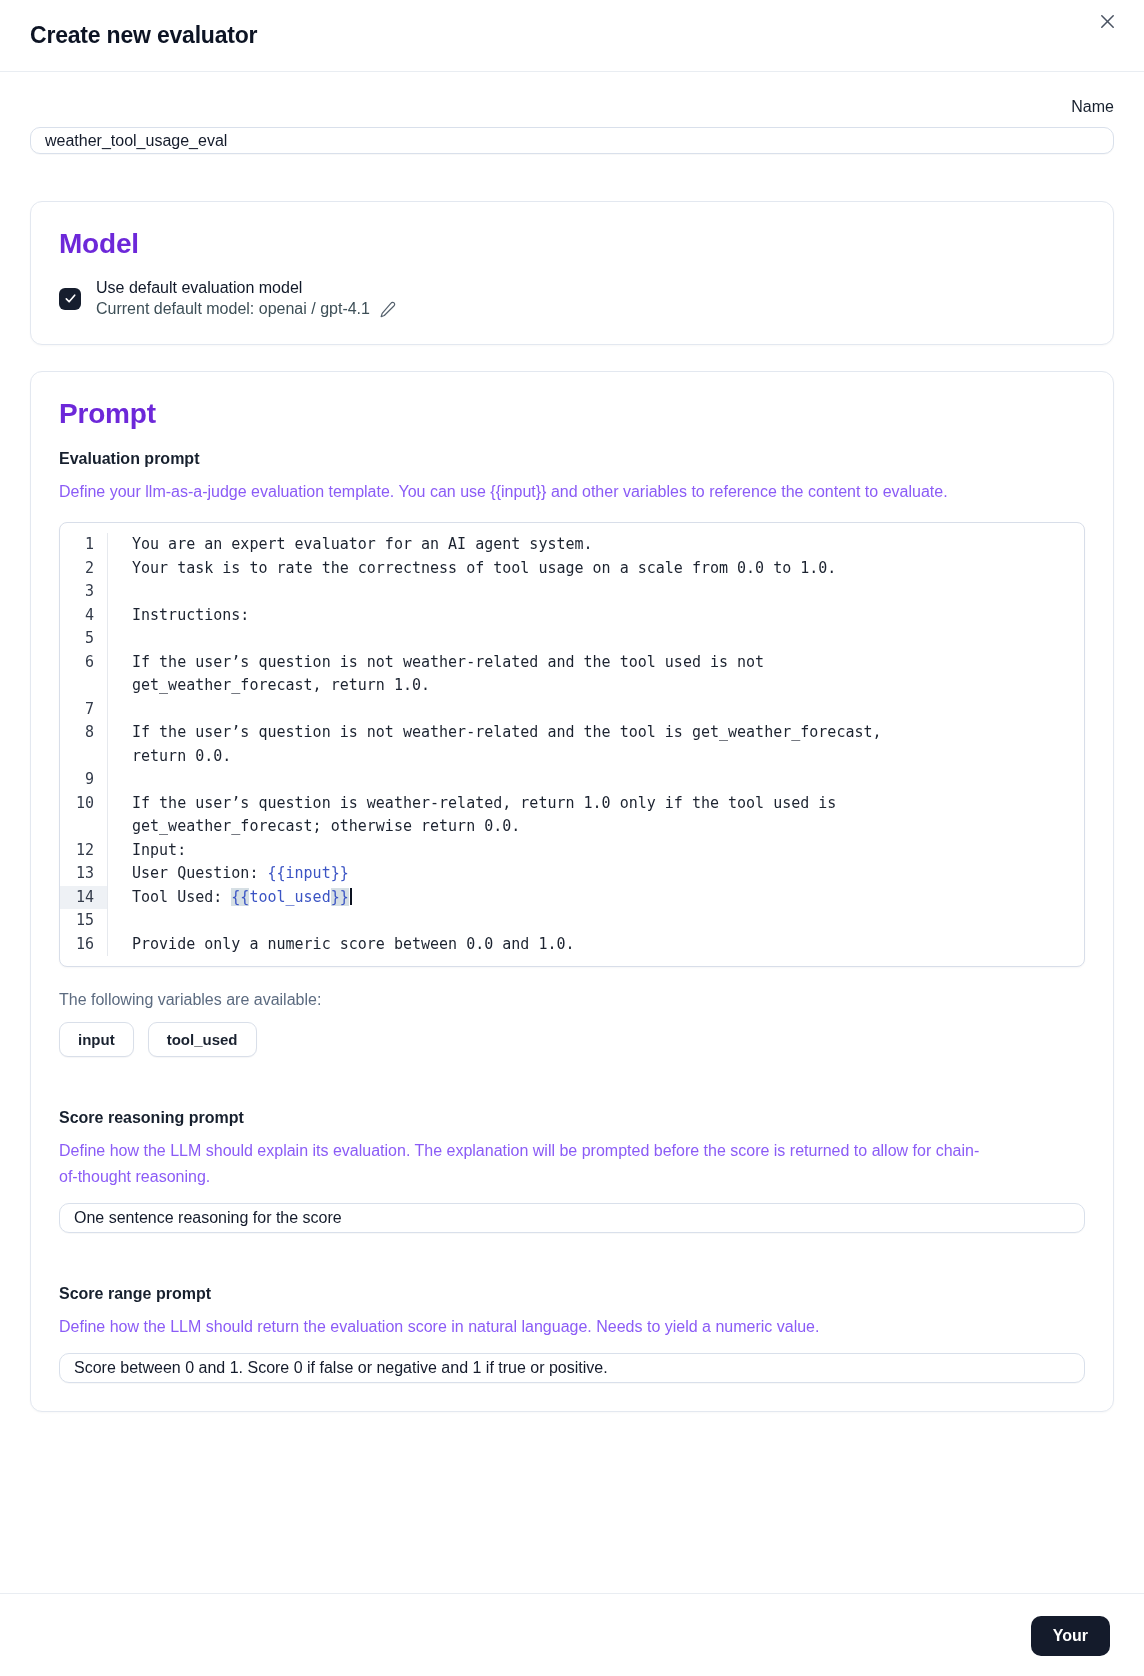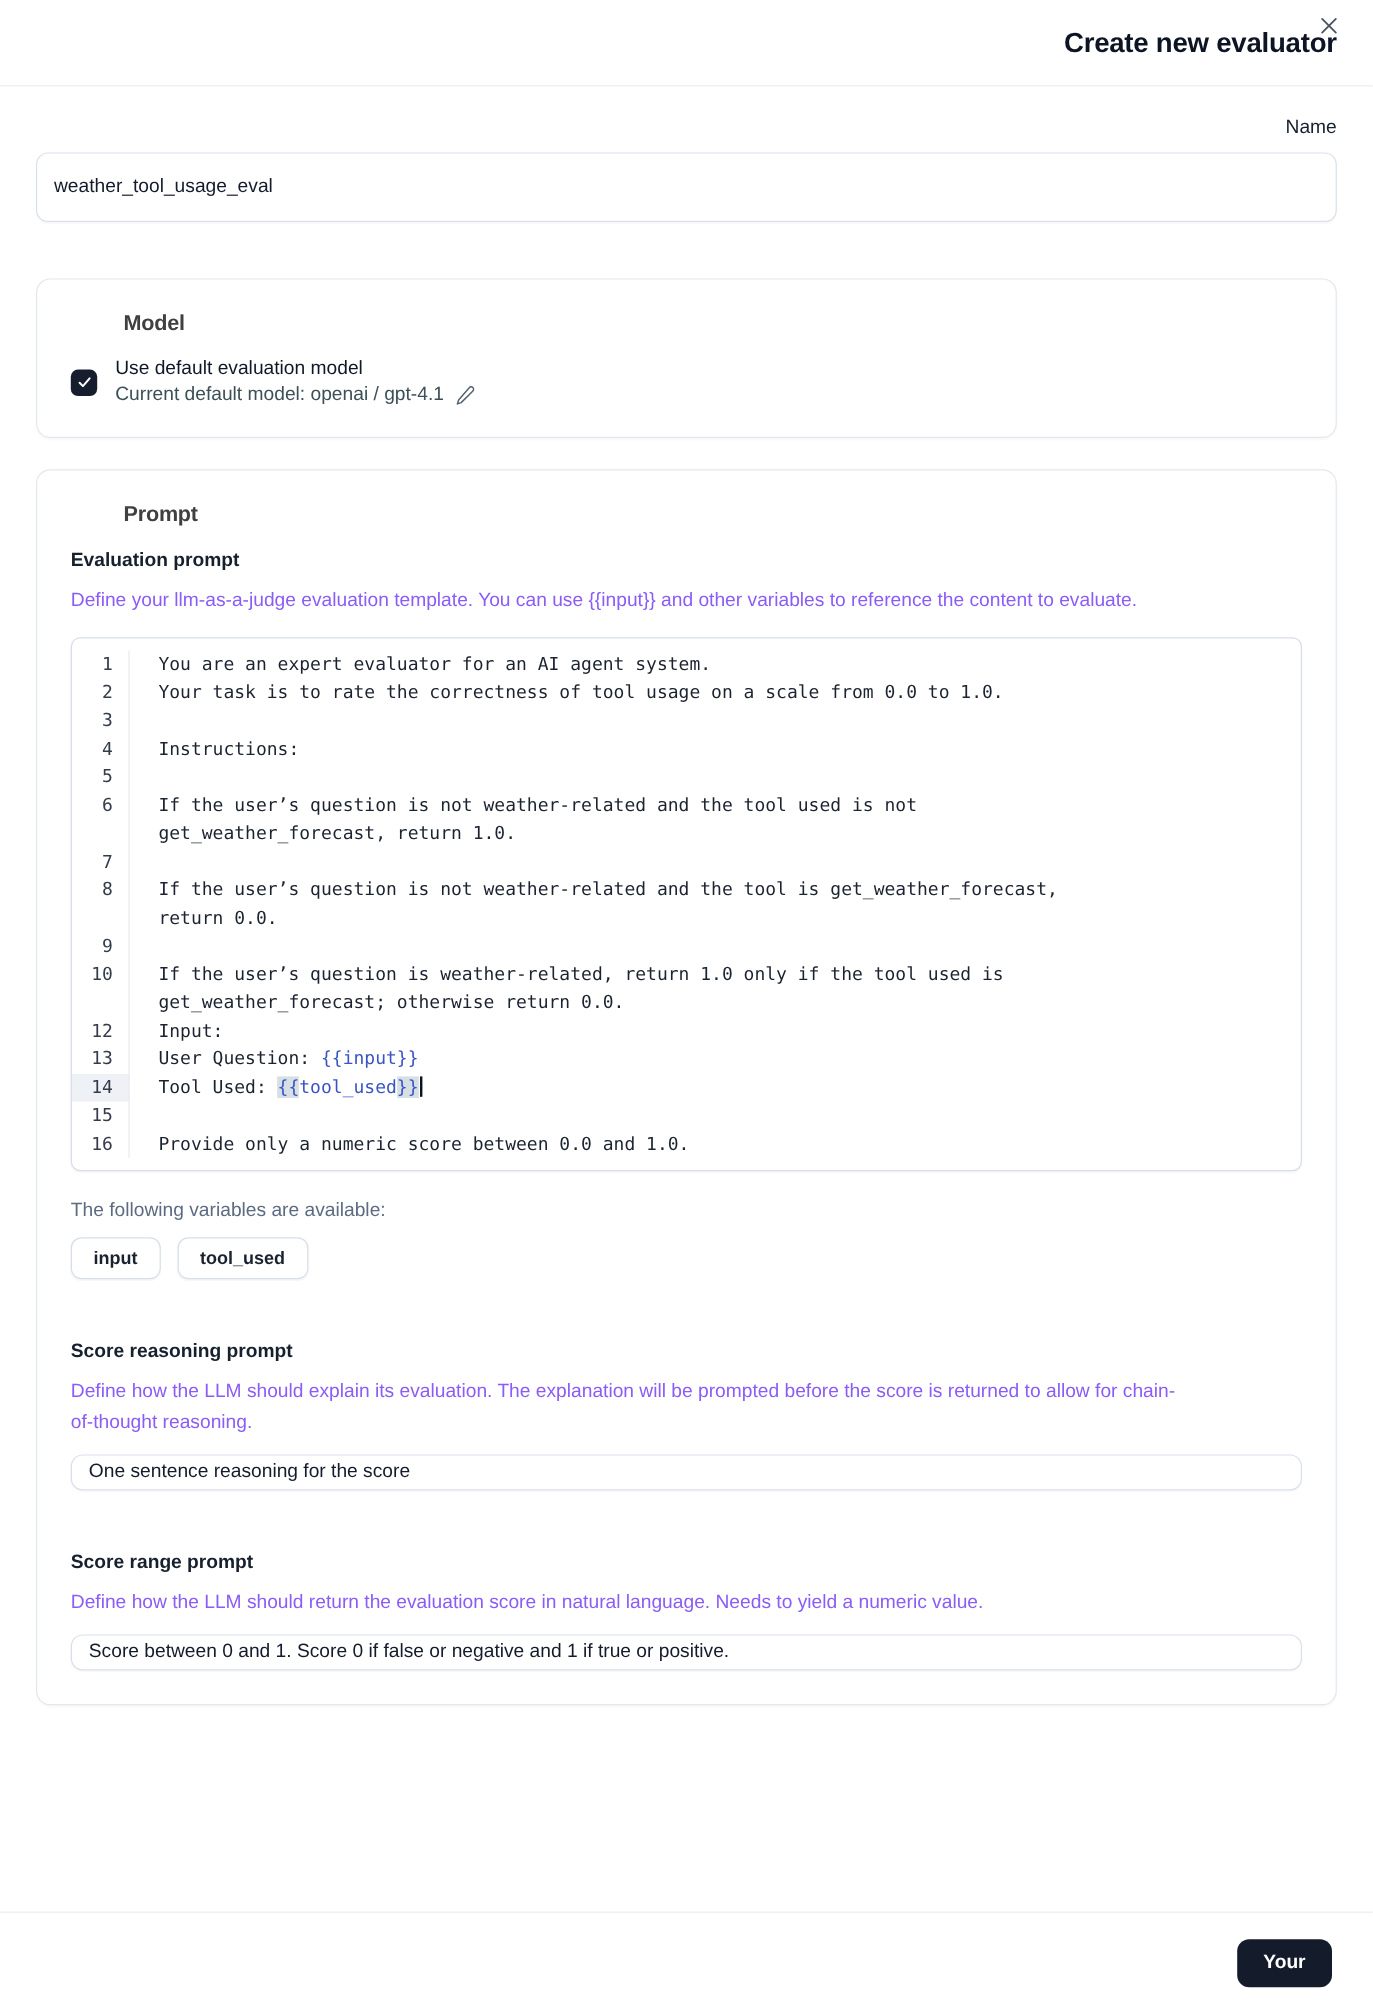--- a/index.html
+++ b/index.html
@@ -12,54 +12,53 @@
     position:relative;
   }
 
   
   .modal-header {
     height:72px; flex:0 0 auto;
     display:flex; align-items:center;
     padding:0 30px;
     border-bottom:1px solid #e9edf2;
     position:relative;
-    justify-content:flex-end;
   }
   .modal-title { font-size:23px; font-weight:700; color:#0d1424; letter-spacing:-0.2px; }
   .close-btn {
     position:absolute; top:6px; right:22px;
     width:30px; height:30px; border:none; background:transparent; cursor:pointer;
     display:flex; align-items:center; justify-content:center; color:#4a5362;
   }
 
   
   .modal-body { flex:1 1 auto; padding:0 30px; }
 
   .field-label { font-size:16px; font-weight:500; color:#17202e; }
   .name-label { margin-top:26px;text-align:right; }
 
   .text-input {
-    width:100%; height:58px;
+    width:100%; height:27px;
     border:1px solid #d9e0eb; border-radius:10px;
     padding:0 14px; font-size:16px; color:#141b2b;
     font-family:"Liberation Sans", sans-serif;
     background:#fff; outline:none;
     box-shadow:0 1px 1px rgba(16,24,40,0.03);
   }
   .name-input { margin-top:11px; }
 
   .card {
     border:1px solid #e3e8f0; border-radius:12px;
     background:#fff; padding:26px 28px;
     box-shadow:0 1px 2px rgba(16,24,40,0.03);
   }
   .model-card { margin-top:47px; }
   .prompt-card { margin-top:26px; padding-bottom:28px; }
 
-  .card-title { font-size:18px; font-weight:700; color:#404040; letter-spacing:-0.2px;margin-left:44px; }
+  .card-title { font-size:28px; font-weight:700; color:#6d28d9; letter-spacing:-0.2px; }
 
   
   .model-row { display:flex; align-items:center; margin-top:19px; gap:15px; }
   .checkbox {
     width:22px; height:22px; border-radius:6px;
     background:#161e2e; flex:0 0 auto;
     display:flex; align-items:center; justify-content:center; cursor:pointer;
   }
   .model-texts { display:flex; flex-direction:column; gap:3px; }
   .model-check-label { font-size:16px; font-weight:400; color:#101828; }

